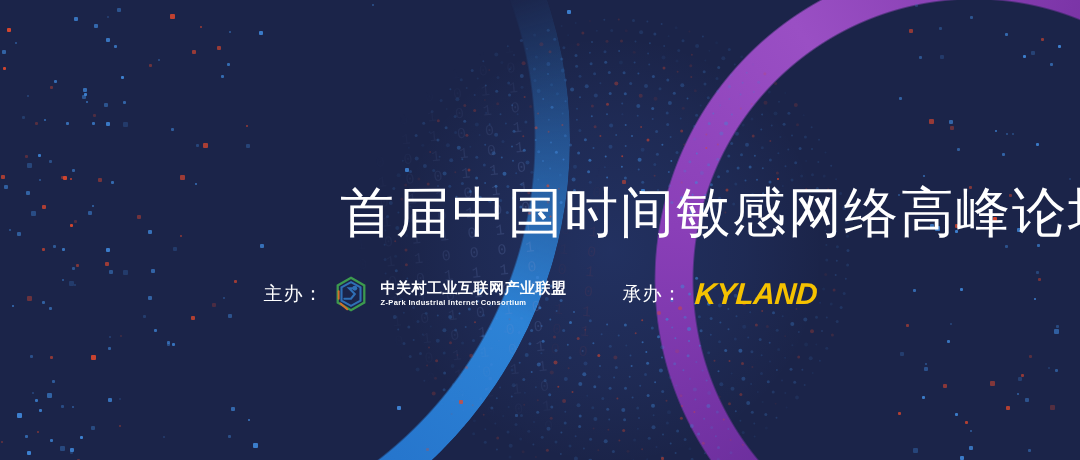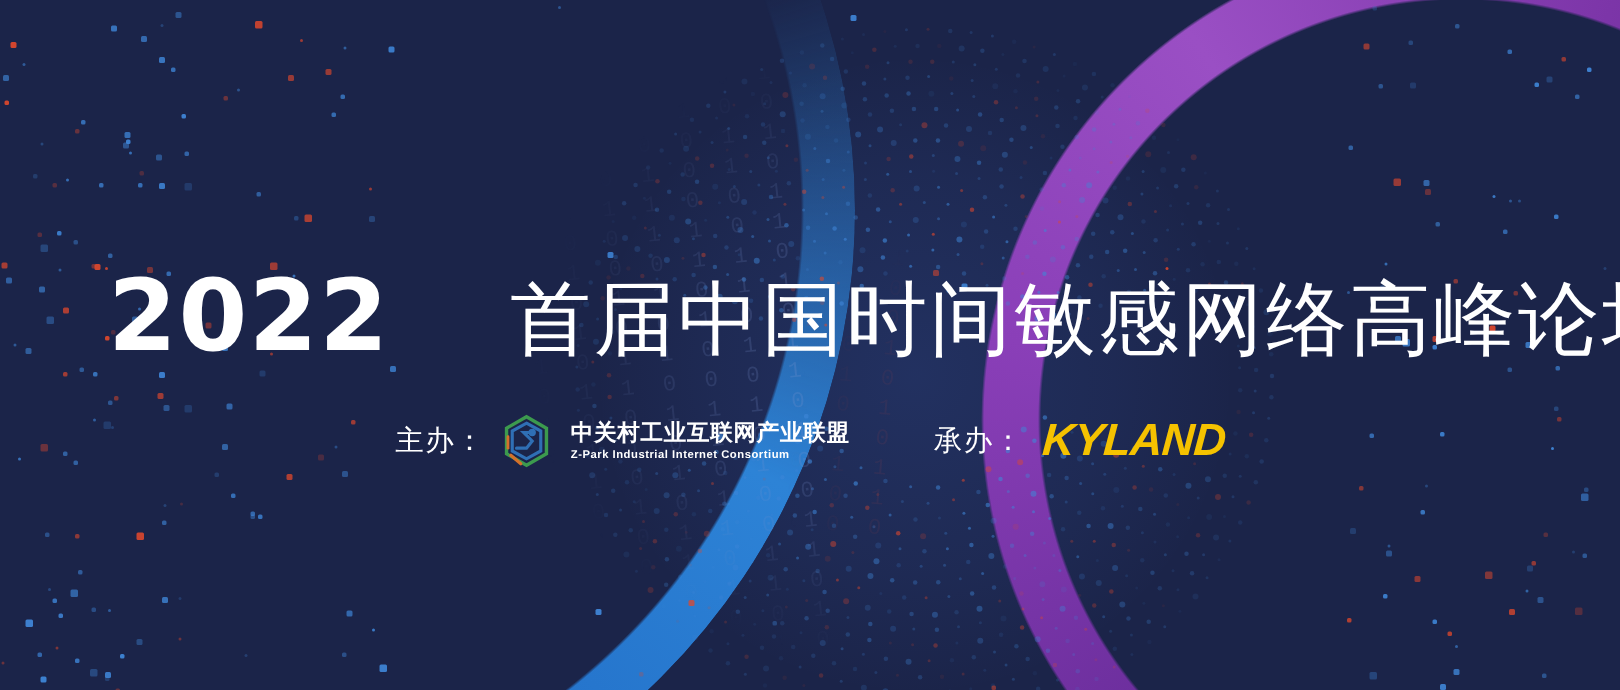--- a/index.html
+++ b/index.html
@@ -1299,21 +1299,20 @@
         <b class="" style="left:227.5px;top:314.3px;width:4px;height:4px;opacity:0.48;background:#3f86d8"></b>
         <b class="" style="left:995.1px;top:129.5px;width:2px;height:2px;opacity:0.85;background:#3f86d8"></b>
         <b class="" style="left:69.8px;top:451.3px;width:3px;height:3px;opacity:0.27;background:#3f86d8"></b>
         <b class="" style="left:1054.1px;top:328.5px;width:5px;height:5px;opacity:0.60;background:#3f86d8"></b>
         <b class="" style="left:54.2px;top:80.1px;width:3px;height:3px;opacity:0.75;background:#3f86d8"></b>
       </div>
   </div>
 
   <div class="content">
 
-    <div class="year">2022</div>
 
     <div class="title">首届中国时间敏感网络高峰论坛</div>
 
     <div class="orgs">
 
       <div class="org-block">
         <span class="org-label">主办：</span>
         <span class="zpark-logo">
           <svg viewBox="0 0 40 40" width="38" height="38" aria-hidden="true">
             <polygon points="20,3 34,11 34,29 20,37 6,29 6,11" fill="none" stroke="#3c9a4e" stroke-width="2.4"></polygon>

